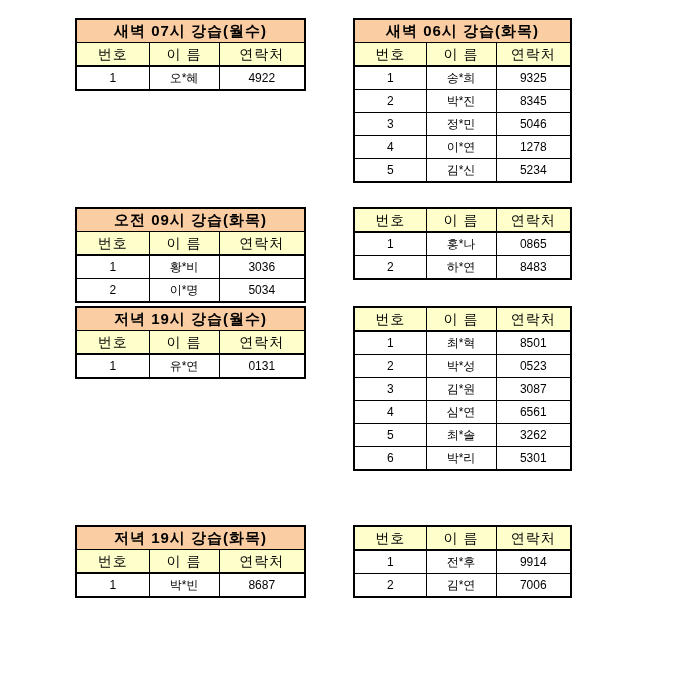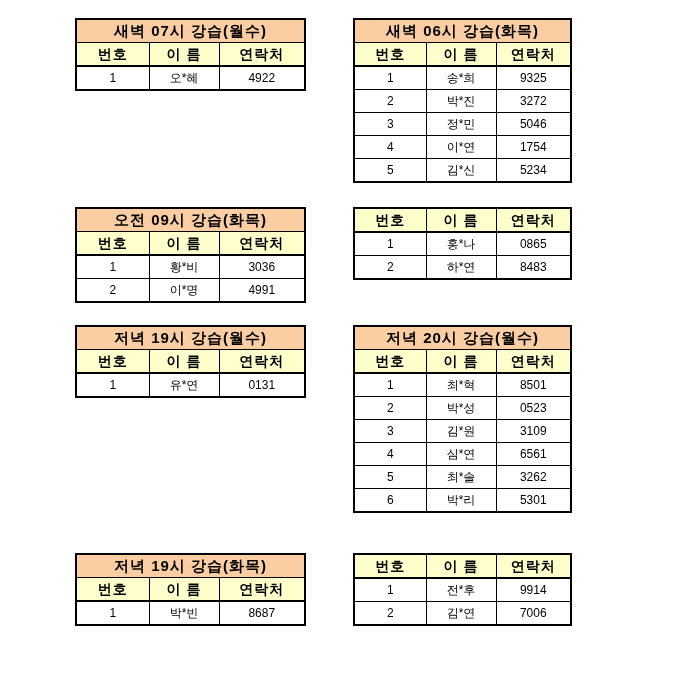--- a/index.html
+++ b/index.html
@@ -13,22 +13,22 @@
     height: 674px;
     background: var(--page-bg, #ffffff);
     font-family: "Liberation Sans", sans-serif;
     color: var(--text-color, #000000);
   }
   .tbl { position: absolute; }
   .tbl.left  { left: 55px;  width: 229px; padding-left: 20px; }
   .tbl.right { left: 353px; width: 185px; }
   .tbl.band1 { top: 18px; }
   .tbl.band2 { top: 207px; }
-  .tbl.band3 { top: 325px; }
-  .tbl.band4 { top: 525px; margin-top: 28px; }
+  .tbl.band3 { top: 306px; }
+  .tbl.band4 { top: 525px; }
 
   table {
     border-collapse: collapse;
     table-layout: fixed;
     width: 100%;
     border: 2px solid var(--border-color, #000000);
   }
   .tbl.left  col.c0 { width: 73px; }
   .tbl.left  col.c1 { width: 70px; }
   .tbl.left  col.c2 { width: 86px; }
@@ -48,21 +48,21 @@
   }
   tr.title-row th {
     background: var(--title-bg, #fbcda2);
     font-weight: 700;
     font-size: 15px;
     letter-spacing: 1px;
     border-bottom: 1px solid var(--border-color, #000000);
   }
   tr.header-row th {
     background: var(--header-bg, #ffffcc);
-    font-weight: 700;
+    font-weight: 400;
     font-size: 14px;
     letter-spacing: 1px;
     border-bottom: 2px solid var(--border-color, #000000);
   }
   tbody td {
     background: #ffffff;
     font-size: 12px;
     font-weight: 400;
   }
 </style>
@@ -115,31 +115,31 @@
         </thead>
         <tbody>
           <tr>
             <td>1</td>
             <td>송*희</td>
             <td>9325</td>
           </tr>
           <tr>
             <td>2</td>
             <td>박*진</td>
-            <td>3272</td>
+            <td>8345</td>
           </tr>
           <tr>
             <td>3</td>
             <td>정*민</td>
             <td>5046</td>
           </tr>
           <tr>
             <td>4</td>
             <td>이*연</td>
-            <td>1754</td>
+            <td>1278</td>
           </tr>
           <tr>
             <td>5</td>
             <td>김*신</td>
             <td>5234</td>
           </tr>
         </tbody>
       </table>
     </div>
   <div class="tbl left band2">
@@ -161,21 +161,21 @@
         </thead>
         <tbody>
           <tr>
             <td>1</td>
             <td>황*비</td>
             <td>3036</td>
           </tr>
           <tr>
             <td>2</td>
             <td>이*명</td>
-            <td>4991</td>
+            <td>5034</td>
           </tr>
         </tbody>
       </table>
     </div>
   <div class="tbl right band2">
       <table>
         <colgroup>
           <col class="c0">
           <col class="c1">
           <col class="c2">
@@ -228,44 +228,41 @@
       </table>
     </div>
   <div class="tbl right band3">
       <table>
         <colgroup>
           <col class="c0">
           <col class="c1">
           <col class="c2">
         </colgroup>
         <thead>
-          <tr class="title-row">
-            <th colspan="3">저녁 20시 강습(월수)</th>
-          </tr>
           <tr class="header-row">
             <th>번호</th>
             <th>이 름</th>
             <th>연락처</th>
           </tr>
         </thead>
         <tbody>
           <tr>
             <td>1</td>
             <td>최*혁</td>
             <td>8501</td>
           </tr>
           <tr>
             <td>2</td>
             <td>박*성</td>
             <td>0523</td>
           </tr>
           <tr>
             <td>3</td>
             <td>김*원</td>
-            <td>3109</td>
+            <td>3087</td>
           </tr>
           <tr>
             <td>4</td>
             <td>심*연</td>
             <td>6561</td>
           </tr>
           <tr>
             <td>5</td>
             <td>최*솔</td>
             <td>3262</td>

